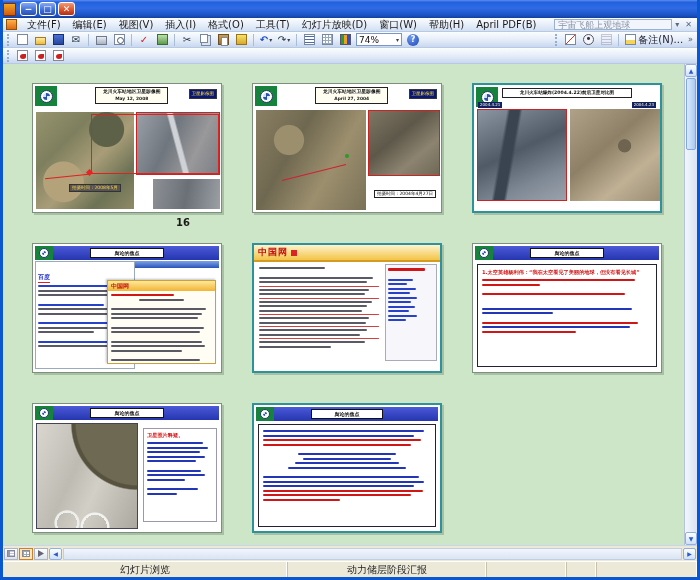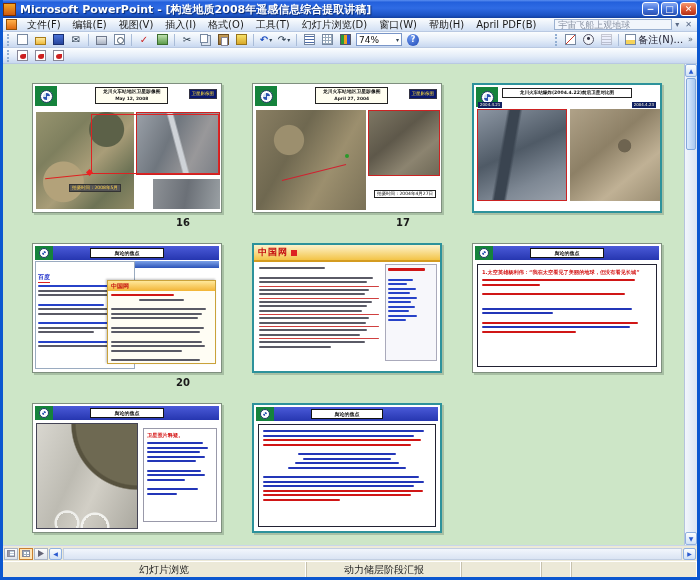--- a/index.html
+++ b/index.html
@@ -165,49 +165,48 @@
     display:flex;align-items:center;justify-content:center;flex:none;}
   .vb.active{border:1px solid #c87f2f;background:#ffe6b8;}
   .vb i{display:block;width:8px;height:7px;}
   .vb .i-normal{background:linear-gradient(90deg,#99a 0 2px,transparent 2px),repeating-linear-gradient(#bcd 0 1px,#fff 1px 2px);border:1px solid #889;}
   .vb .i-sorter{background:#fff;border:1px solid #889;background-image:repeating-linear-gradient(90deg,#9ab 0 1px,transparent 1px 3px),repeating-linear-gradient(#9ab 0 1px,transparent 1px 3px);}
   .vb .i-show{background:#667;clip-path:polygon(0 0,100% 50%,0 100%);width:6px;}
   .harrow{width:13px;height:12px;border:1px solid #8fb0e0;background:linear-gradient(#fdfefe,#cfe0f5);color:#2a5ad0;
     font-size:6px;text-align:center;line-height:10px;flex:none;border-radius:2px;}
   .htrack{flex:1;height:12px;background:linear-gradient(#f2f6fc,#dae4f3);border:1px solid #c2cfe2;margin:0 1px;}
   .statusbar{position:absolute;left:0;right:0;bottom:0;height:16px;background:#ece9d8;border-top:1px solid #fff;
-    display:flex;align-items:center;font-size:10px;color:#222;padding-left:19px;}
+    display:flex;align-items:center;font-size:10px;color:#222;}
   .scell{height:100%;display:flex;align-items:center;justify-content:center;border-right:1px solid #c6c1ad;
     box-shadow:inset -1px 0 0 #fff;white-space:nowrap;overflow:hidden;}
-  .sc1{width:285px;} .sc2{width:155px;} .sc3{width:80px;} .sc4{width:30px;} .sc5{flex:1;border-right:none;}
+  .sc1{width:285px;} .sc2{width:199px;} .sc3{width:80px;} .sc4{width:30px;} .sc5{flex:1;border-right:none;}
 </style>
 </head>
 <body>
 
 <div class="window">
 
   <div class="titlebar">
     <span class="appicon"></span>
-    <span class="wtitle">Microsoft PowerPoint - [构造地质2008年遥感信息综合提取讲稿]</span>
     <span class="wbtns">
       <span class="wbtn">−</span>
       <span class="wbtn">□</span>
       <span class="wbtn close">✕</span>
     </span>
   </div>
 
   <div class="menubar">
     <span class="docicon"></span>
     <span class="mi">文件(F)</span>
     <span class="mi">编辑(E)</span>
     <span class="mi">视图(V)</span>
     <span class="mi">插入(I)</span>
     <span class="mi">格式(O)</span>
     <span class="mi">工具(T)</span>
-    <span class="mi">幻灯片浏览(D)</span>
+    <span class="mi">幻灯片放映(D)</span>
     <span class="mi">窗口(W)</span>
     <span class="mi">帮助(H)</span>
     <span class="mi">April PDF(B)</span>
     <span class="mspacer"></span>
     <span class="helpbox">宇宙飞船上观地球</span>
     <span class="mcaret">▾</span>
     <span class="mclose">✕</span>
   </div>
 
   <div class="tb tb1">
@@ -342,21 +341,20 @@
             <div>龙川火车站地区卫星影像图</div>
             <div class="en">April 27, 2004</div>
           </div>
           <div class="sbadge">卫星影像图</div>
           <div class="sat satL17"></div>
           <div class="sat satR17"></div>
           <div class="red17a"></div>
           <div class="dot17"></div>
           <div class="cap capW17">拍摄时间：2004年4月27日</div>
         </div>
-        <div class="snum">17</div>
       </div>
 
       <div class="cell">
         <div class="thumb teal">
           <div class="slogo">
               <i class="globe"></i>
             </div>
           <div class="tbox1">龙川火车站爆炸(2004.4.22)前后卫星对比图</div>
           <div class="lab labL">2004.4.21</div>
           <div class="lab labR">2004.4.23</div>
@@ -411,21 +409,20 @@
                 <div class="gap"></div>
                 <div class="bar g" style="width: 90%;"></div>
                 <div class="bar g" style="width: 93%;"></div>
                 <div class="bar g" style="width: 70%;"></div>
                 <div class="gap"></div>
                 <div class="bar g" style="width: 88%;"></div>
                 <div class="bar g" style="width: 84%;"></div>
               </div>
           </div>
         </div>
-        <div class="snum">20</div>
       </div>
 
       <div class="cell">
         <div class="thumb teal">
           <div class="webhdr">
             <span class="cnlogo">中国网</span>
             <i class="seal"></i>
           </div>
           <div class="article skel">
               <div class="bar g" style="width: 55%;"></div>

